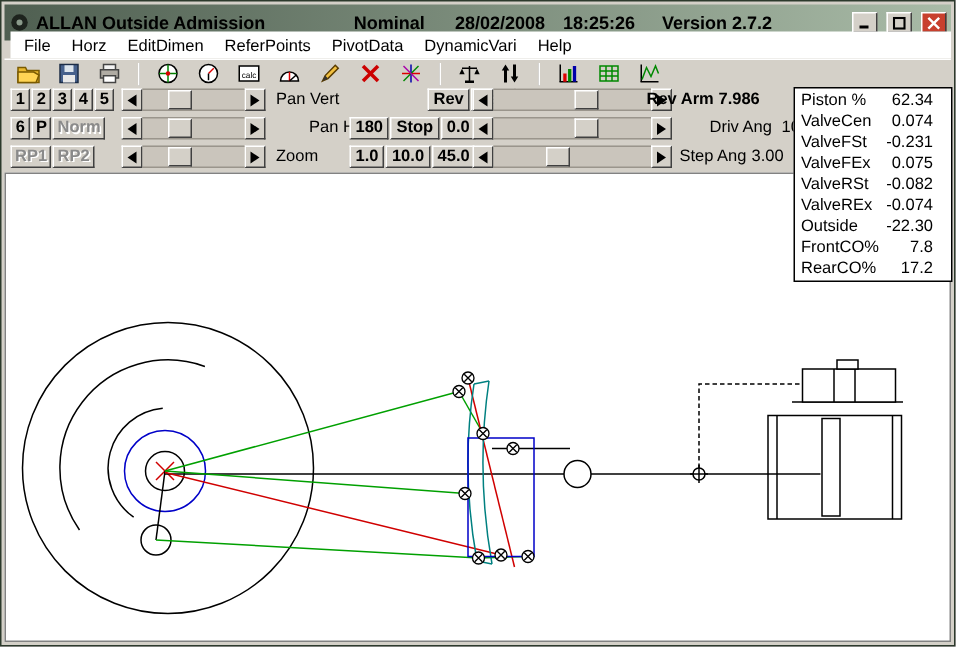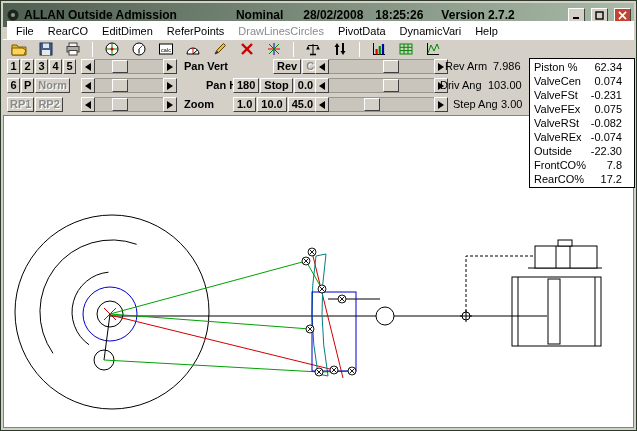--- a/index.html
+++ b/index.html
@@ -37,21 +37,21 @@
   .controls{position:absolute;left:2px;top:57px;right:2px;height:57px;background:#d4d0c8}
   .ctl-row{position:absolute;left:0;right:0;height:16px}
   .btn-group,.cell-group{position:absolute;top:0;display:flex;gap:1px}
   .xbtn{min-width:13px;height:15px;padding:0 2px;background:#d4d0c8;
     border:1px solid;border-color:#fff #404040 #404040 #fff;
     font-size:11px;font-weight:bold;line-height:13px;text-align:center;cursor:pointer}
   .xbtn.disabled,.cell.disabled{color:#8a8a8a;text-shadow:1px 1px 0 #fff;cursor:default}
   .cell{min-width:22px;height:15px;padding:0 3px;background:#d4d0c8;
     border:1px solid;border-color:#fff #404040 #404040 #fff;
     font-size:11px;font-weight:bold;line-height:13px;text-align:center;cursor:pointer}
-  .pan-label{position:absolute;top:0;font-size:11px;font-weight:bold;line-height:15px;color:#000}
+  .pan-label{position:absolute;top:0;font-size:11px;font-weight:normal;line-height:15px;color:#000}
   .readout{position:absolute;top:0;display:flex;font-size:11px;line-height:15px;color:#000}
   .readout .ro-label{width:48px}
   .scrollbar{position:absolute;top:0;height:15px;display:flex}
   .sb-btn{width:14px;height:15px;background:#d4d0c8;border:1px solid;border-color:#fff #404040 #404040 #fff;
     display:flex;align-items:center;justify-content:center;cursor:pointer}
   .sb-track{position:relative;flex:1;height:15px;background:#cac5bc;
     border-top:1px solid #9a958c;border-bottom:1px solid #9a958c;cursor:pointer}
   .sb-thumb{position:absolute;top:0;width:16px;height:13px;background:#d4d0c8;
     border:1px solid;border-color:#fff #404040 #404040 #fff;cursor:pointer}
   .tri{display:block;width:0;height:0;border-style:solid}
@@ -99,24 +99,23 @@
     </button>
     <button class="win-btn close">
       <svg width="9" height="9" viewBox="0 0 10 10">
           <path d="M1 1 L9 9 M9 1 L1 9" stroke="#fff" stroke-width="1.8" fill="none"></path>
         </svg>
     </button>
   </div>
 
   <div class="menubar" id="menubar">
       <span class="menu-item">File</span>
-      <span class="menu-item">RearCO</span>
+      <span class="menu-item">Horz</span>
       <span class="menu-item">EditDimen</span>
       <span class="menu-item">ReferPoints</span>
-      <span class="menu-item disabled">DrawLinesCircles</span>
       <span class="menu-item">PivotData</span>
       <span class="menu-item">DynamicVari</span>
       <span class="menu-item">Help</span>
     </div>
   <div class="toolbar" id="toolbar">
       <button class="tool-btn">
         <svg width="16" height="16" viewBox="0 0 16 16">
           <path d="M1 4h5l1 2h8v8H1z" fill="#e8b830" stroke="#7a5a00"></path>
           <path d="M1 7h10.5L15 9l-2 5H1z" fill="#ffd454" stroke="#7a5a00"></path>
         </svg>
@@ -241,37 +240,37 @@
             <span class="tri tri-left"></span>
           </div>
           <div class="sb-track">
             <div class="sb-thumb" style="left: 17px;"></div>
           </div>
           <div class="sb-btn">
             <span class="tri tri-right"></span>
           </div>
         </div>
         <span class="pan-label" style="left: 181px;">Pan Vert</span>
-        <div class="cell-group" style="left: 230px; padding-left: 40px;">
+        <div class="cell-group" style="left: 242px; padding-left: 40px;">
           <div class="cell">Rev</div>
           <div class="cell disabled">Cen</div>
           <div class="cell">Fwd</div>
         </div>
         <div class="scrollbar" style="left: 312px; width: 133px;">
           <div class="sb-btn">
             <span class="tri tri-left"></span>
           </div>
           <div class="sb-track">
             <div class="sb-thumb" style="left: 54px;"></div>
           </div>
           <div class="sb-btn">
             <span class="tri tri-right"></span>
           </div>
         </div>
-        <span class="readout" style="left: 442px;">
+        <span class="readout" style="left: 428px; font-weight: bold;">
           <span class="ro-label">Rev Arm</span>
           <span class="ro-value">7.986</span>
         </span>
       </div>
       <div class="ctl-row" style="top: 20px;">
         <div class="btn-group" style="left: 4px;">
           <div class="xbtn">6</div>
           <div class="xbtn">P</div>
           <div class="xbtn disabled">Norm</div>
         </div>
@@ -296,21 +295,21 @@
           <div class="sb-btn">
             <span class="tri tri-left"></span>
           </div>
           <div class="sb-track">
             <div class="sb-thumb" style="left: 54px;"></div>
           </div>
           <div class="sb-btn">
             <span class="tri tri-right"></span>
           </div>
         </div>
-        <span class="readout" style="left: 437px;">
+        <span class="readout" style="left: 470px;">
           <span class="ro-label">Driv Ang</span>
           <span class="ro-value">103.00</span>
         </span>
       </div>
       <div class="ctl-row" style="top: 39px;">
         <div class="btn-group" style="left: 4px;">
           <div class="xbtn disabled">RP1</div>
           <div class="xbtn disabled">RP2</div>
         </div>
         <div class="scrollbar" style="left: 78px; width: 96px;">

